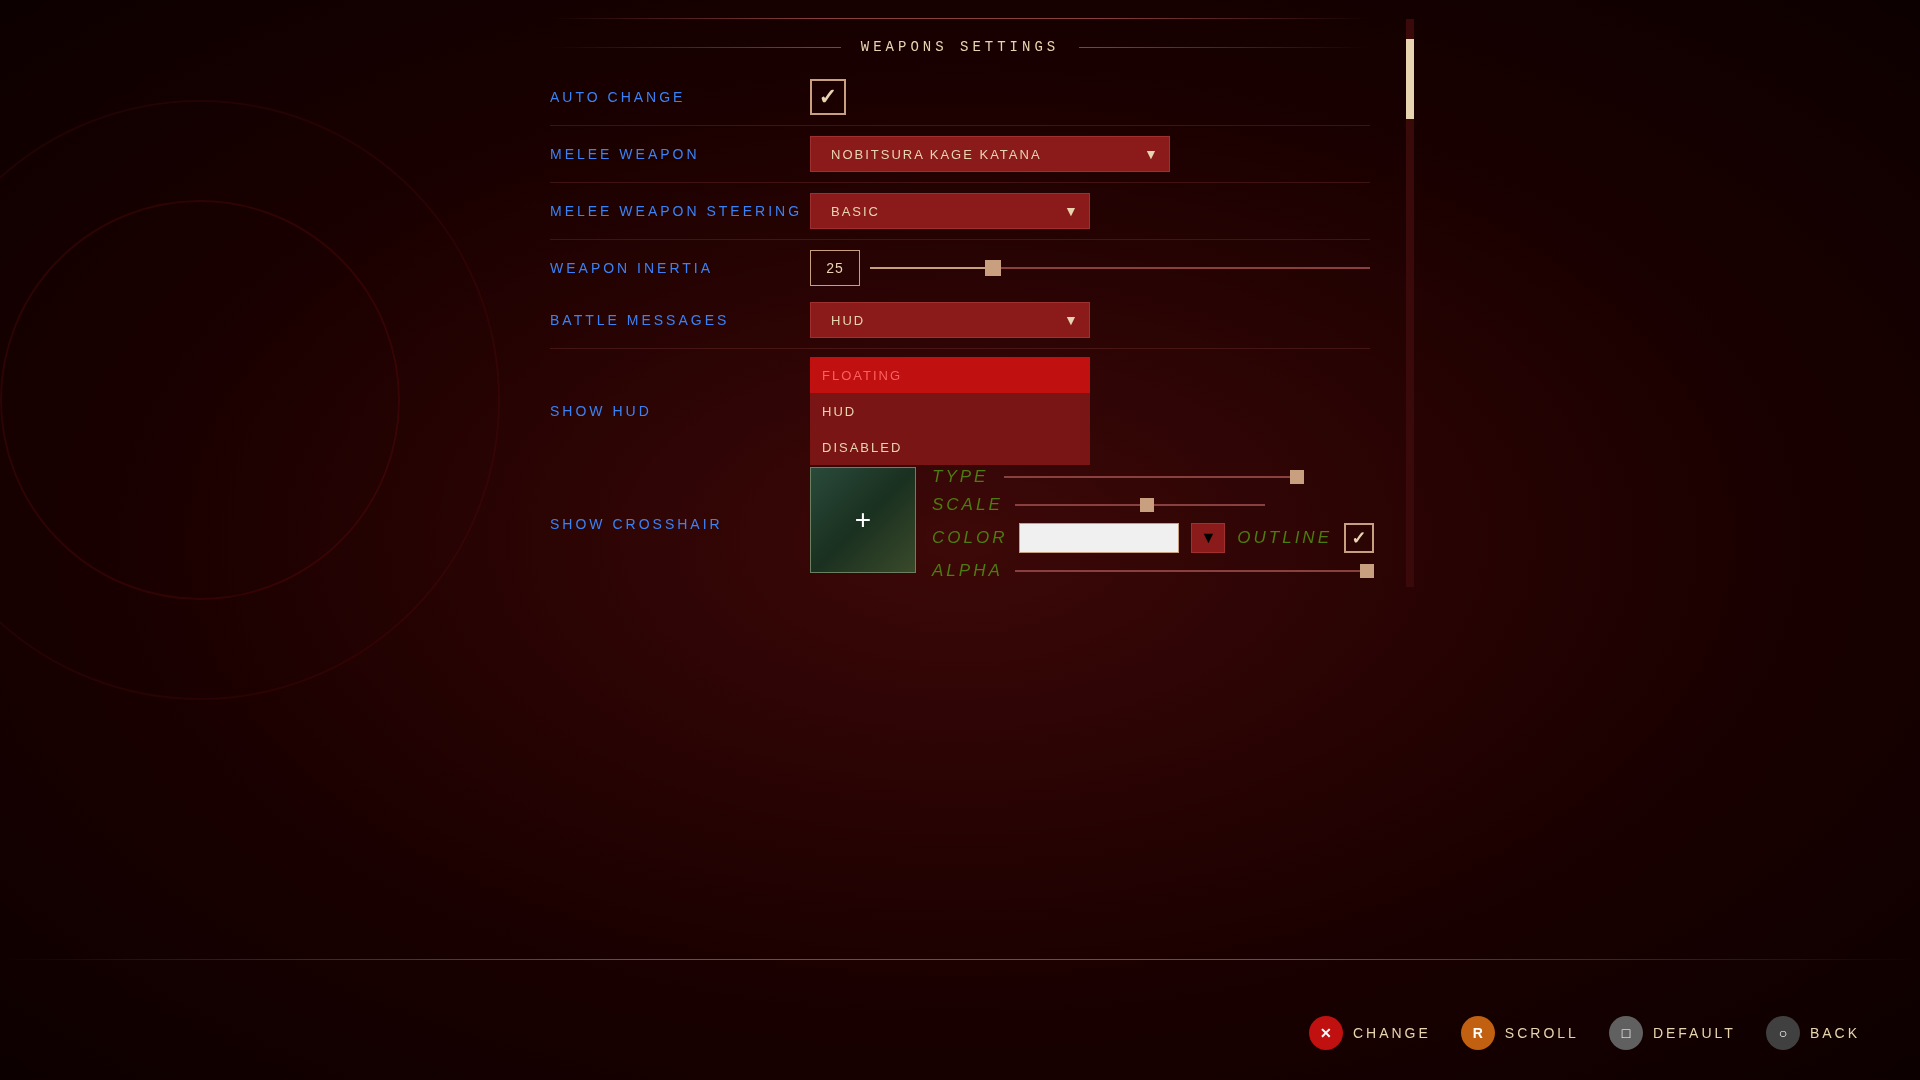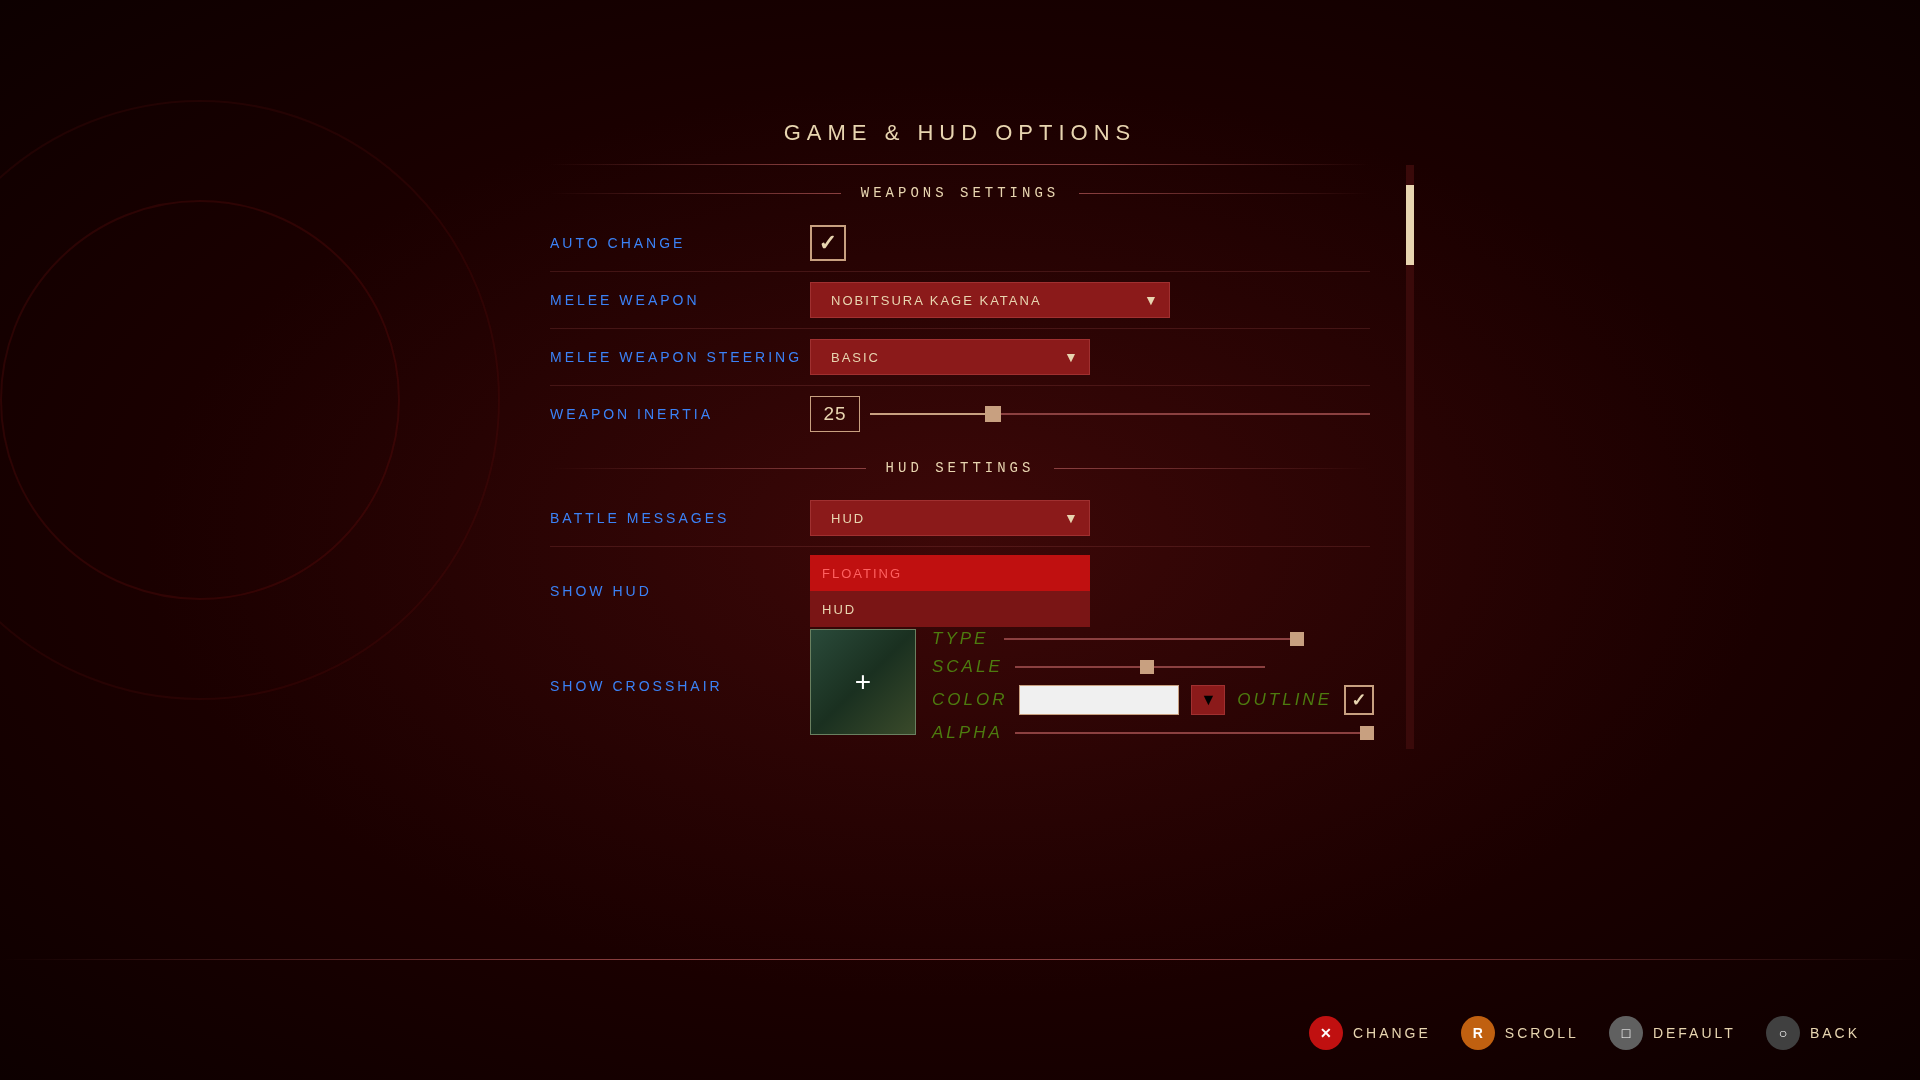--- a/index.html
+++ b/index.html
@@ -200,21 +200,21 @@
 
     .slider-value-box {
       width: 50px;
       height: 36px;
       border: 1px solid #c8a080;
       background: transparent;
       display: flex;
       align-items: center;
       justify-content: center;
       color: #e8d5b0;
-      font-size: 19px;
+      font-size: 14px;
       letter-spacing: 1px;
     }
 
     .slider-track {
       flex: 1;
       height: 2px;
       background: #8b4040;
       position: relative;
     }
 
@@ -467,21 +467,20 @@
 <body>
 
 <div class="bg-overlay"></div>
 <div class="bg-decor">
   <div class="bg-circle bg-circle-1"></div>
   <div class="bg-circle bg-circle-2"></div>
 </div>
 
 <div class="main-container">
 
-  <div class="page-title">GAME &amp; HUD OPTIONS</div>
   <div class="title-line"></div>
 
   <div class="settings-panel">
 
     <div class="scrollbar-container">
       <div class="scrollbar-track">
         <div class="scrollbar-thumb"></div>
       </div>
     </div>
 
@@ -532,25 +531,20 @@
             <span>25</span>
           </div>
           <div class="slider-track">
             <div class="slider-fill" style="width: 23%;"></div>
             <div class="slider-thumb" style="left: 23%;"></div>
           </div>
         </div>
       </div>
     </div>
 
-    <div class="section-header">
-      <div class="section-line"></div>
-      <div class="section-title">HUD SETTINGS</div>
-      <div class="section-line-right"></div>
-    </div>
 
     <div class="setting-row">
       <div class="setting-label">BATTLE MESSAGES</div>
       <div class="setting-control">
         <div class="dropdown dropdown-medium">
           <span class="dropdown-text">HUD</span>
           <div class="dropdown-arrow">▼</div>
         </div>
       </div>
     </div>
@@ -562,20 +556,23 @@
       <div class="setting-control">
         <div class="open-dropdown-wrapper relative-wrapper">
 
           <div style="width: 280px; position: relative;">
 
             <div class="dropdown-option dropdown-option-selected">
               <span>FLOATING</span>
             </div>
             <div class="dropdown-option dropdown-option-normal">
               <span>HUD</span>
+            </div>
+            <div class="dropdown-option dropdown-option-normal">
+              <span>DISABLED</span>
             </div>
           </div>
         </div>
       </div>
     </div>
 
     <div class="setting-row" style="margin-top: -10px;">
       <div class="setting-label">SHOW CROSSHAIR</div>
       <div class="setting-control">
 

